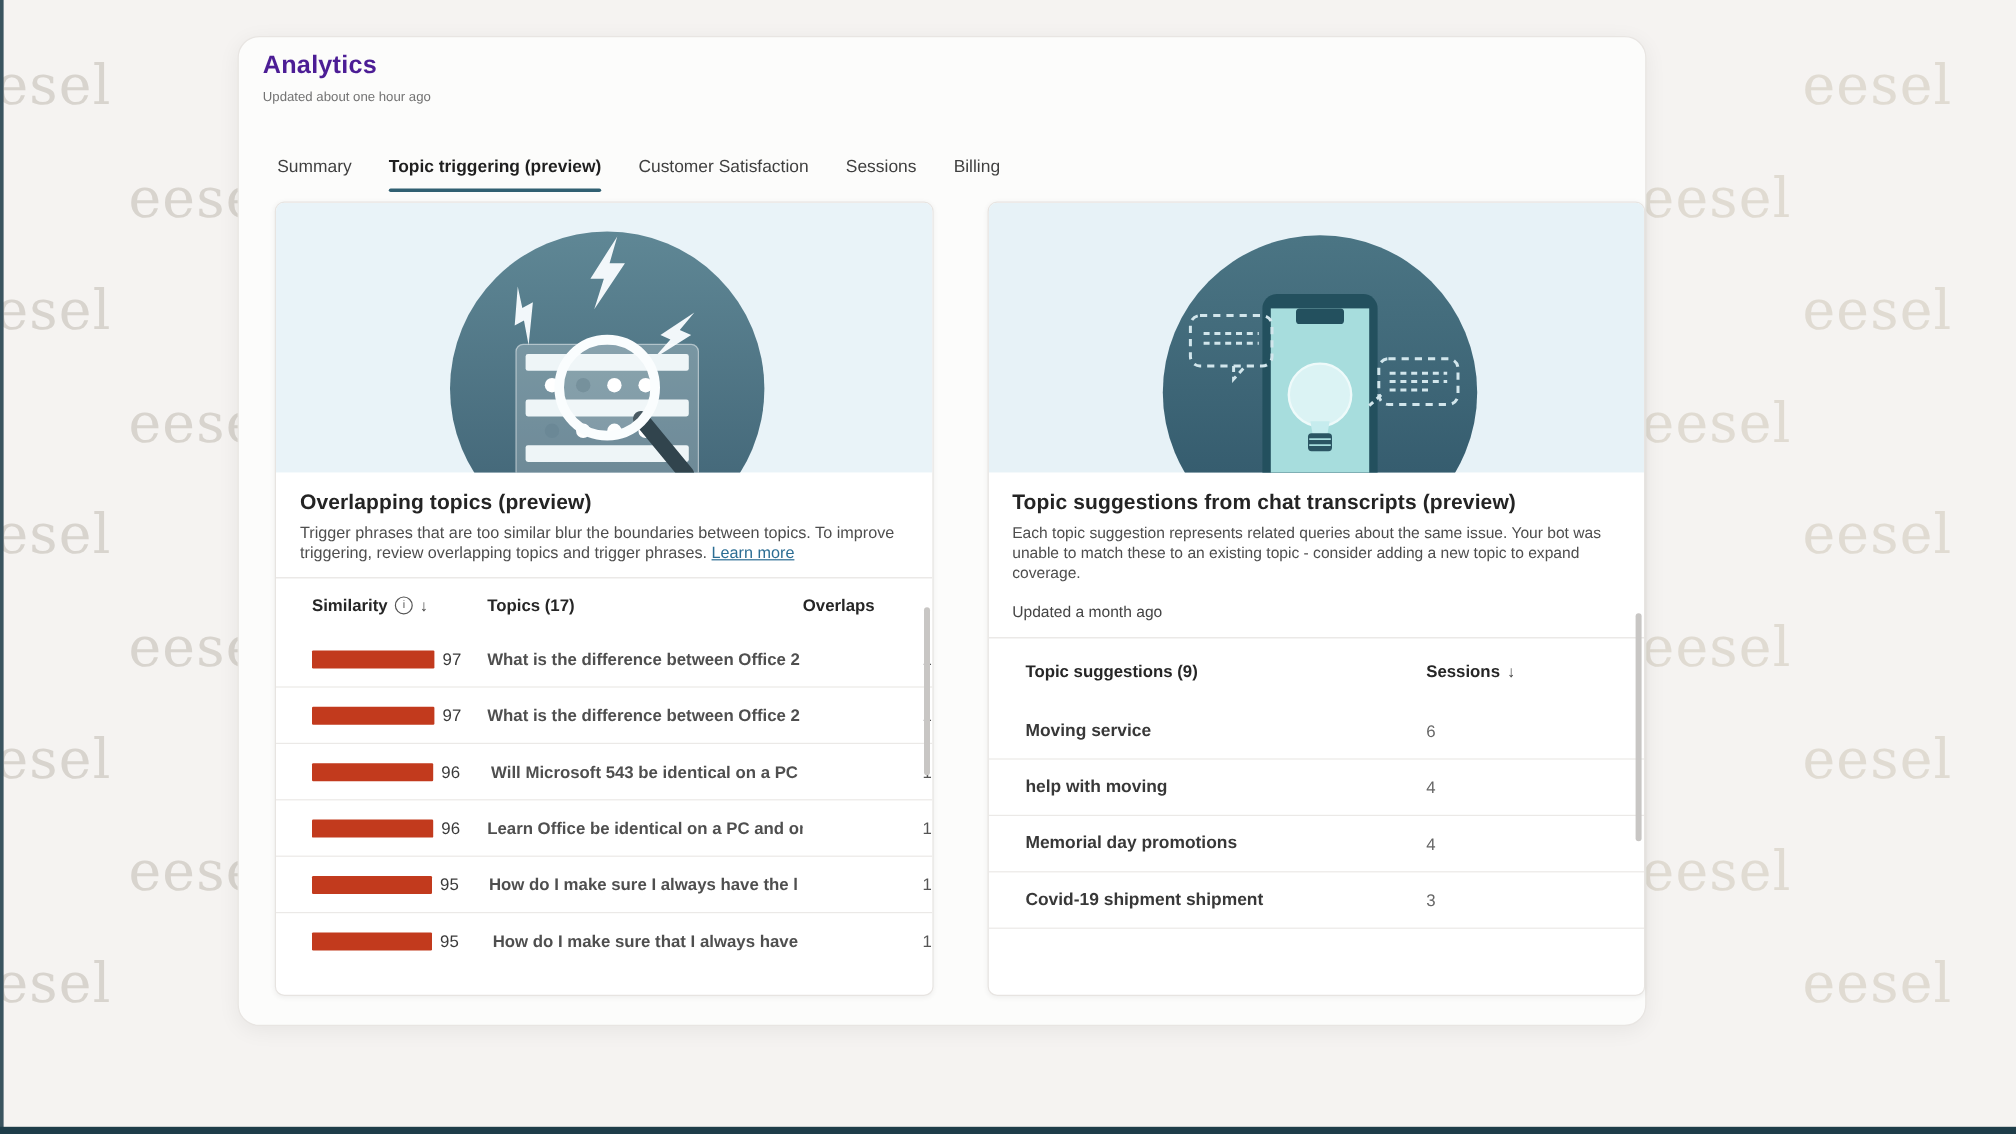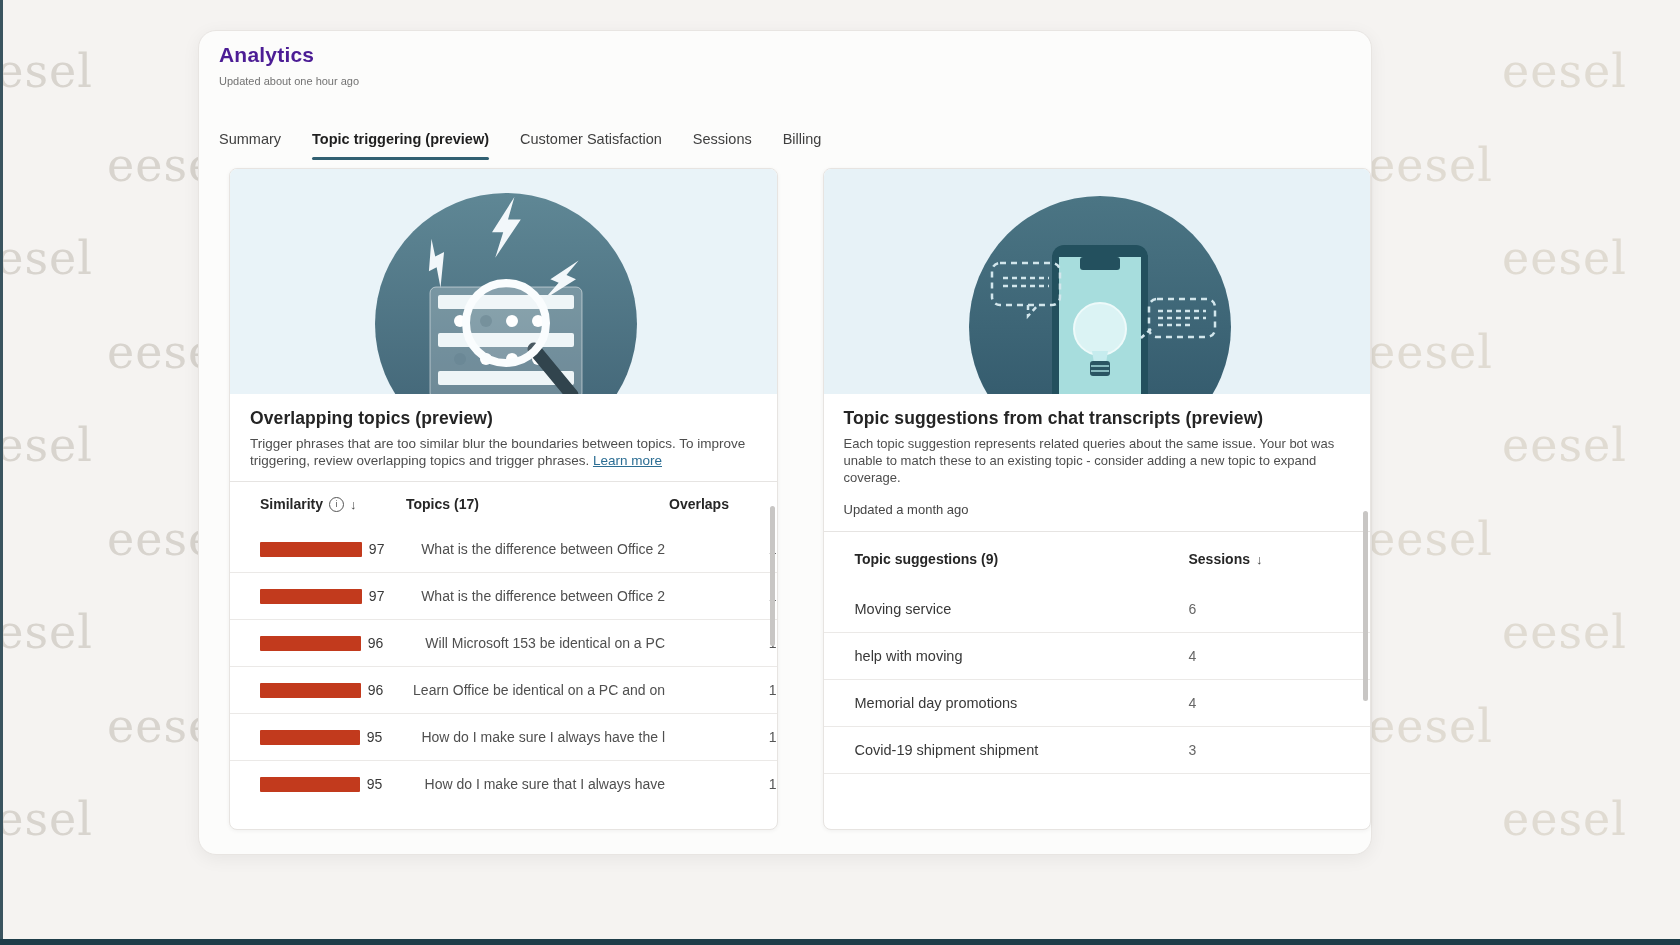--- a/index.html
+++ b/index.html
@@ -24,21 +24,21 @@
   .panel{
     position:absolute;left:198px;top:30px;width:1174px;height:825px;
     background:#fcfcfb;border:1px solid #e8e5e2;border-radius:18px;
     box-shadow:0 4px 18px rgba(0,0,0,.06);z-index:10;box-sizing:border-box;
   }
   .panel-pad{padding:12px 0 0 20px;}
   h1.page-title{margin:0;font-size:21px;font-weight:700;color:#4c1d95;letter-spacing:.2px;}
   .subtitle{margin-top:8px;font-size:11px;color:#737373;}
 
   
-  .tabs{display:flex;gap:31px;margin-top:44px;margin-left:0;}
+  .tabs{display:flex;gap:31px;margin-top:44px;margin-left:12px;}
   .tab{position:relative;font-size:14.5px;color:#3f3f3f;padding-bottom:13px;cursor:pointer;}
   .tab.active{font-weight:700;color:#1f1f1f;}
   .tab.active .underline{
     position:absolute;left:0;right:0;bottom:0;height:3px;border-radius:2px;background:#316072;
   }
 
   
   .cards{display:flex;gap:45px;margin-left:10px;margin-top:8px;}
   .card{
     position:relative;width:552px;height:662px;background:#ffffff;
@@ -68,21 +68,21 @@
     width:13px;height:13px;border:1px solid #555;border-radius:50%;
     font-size:9px;font-weight:400;display:inline-flex;align-items:center;justify-content:center;color:#555;
   }
   .sort-arrow{font-weight:400;font-size:13px;color:#444;}
   .trow{height:46px;border-top:1px solid #ebe9e7;font-size:14px;color:#4d4d4d;}
   .trow:first-child{border-top:none;}
   .rows .trow{cursor:pointer;}
   .sim-cell{display:flex;align-items:center;gap:7px;}
   .bar{height:15px;border-radius:1px;background:#c23a1d;}
   .sim-val{color:#3a3a3a;}
-  .topic-cell{white-space:nowrap;overflow:hidden;color:#4f4f4f;padding-right:4px;}
+  .topic-cell{white-space:nowrap;overflow:hidden;color:#4f4f4f;padding-right:4px;font-weight:bold;}
   .num-cell{color:#555;}
   .sugg-topic{color:#383838;font-size:14.5px;}
   .sessions-val{color:#666;}
 
   
   .scroll-thumb{position:absolute;width:5px;border-radius:3px;background:#c8c6c4;right:2px;}
   .thumb-left{top:337px;height:140px;}
   .thumb-right{top:342px;height:190px;}
 </style>
 </head>
@@ -195,21 +195,21 @@
                 <span class="sim-val">97</span>
               </div>
               <div class="topic-cell">What is the difference between Office 2</div>
               <div class="num-cell">1</div>
             </div>
             <div class="trow left-grid">
               <div class="sim-cell">
                 <div class="bar" style="width: 100.8px; background: rgb(194, 58, 29);"></div>
                 <span class="sim-val">96</span>
               </div>
-              <div class="topic-cell">Will Microsoft 153 be identical on a PC</div>
+              <div class="topic-cell">Will Microsoft 543 be identical on a PC</div>
               <div class="num-cell">1</div>
             </div>
             <div class="trow left-grid">
               <div class="sim-cell">
                 <div class="bar" style="width: 100.8px; background: rgb(194, 58, 29);"></div>
                 <span class="sim-val">96</span>
               </div>
               <div class="topic-cell">Learn Office be identical on a PC and on</div>
               <div class="num-cell">1</div>
             </div>

